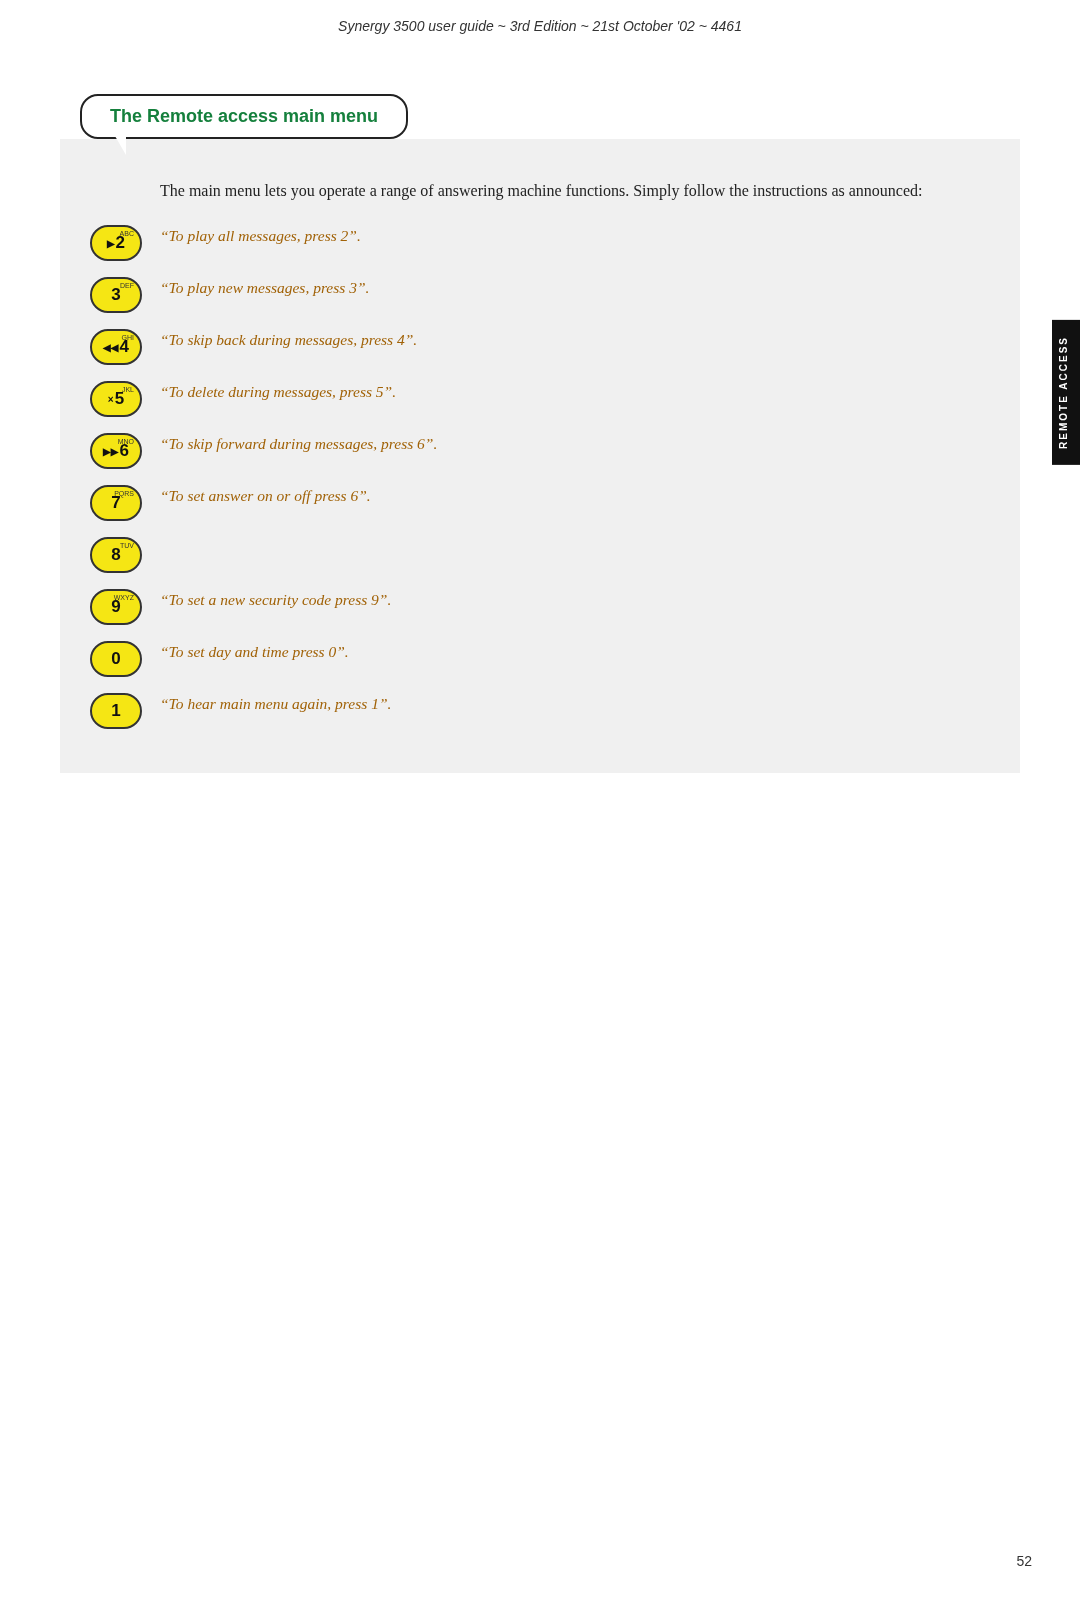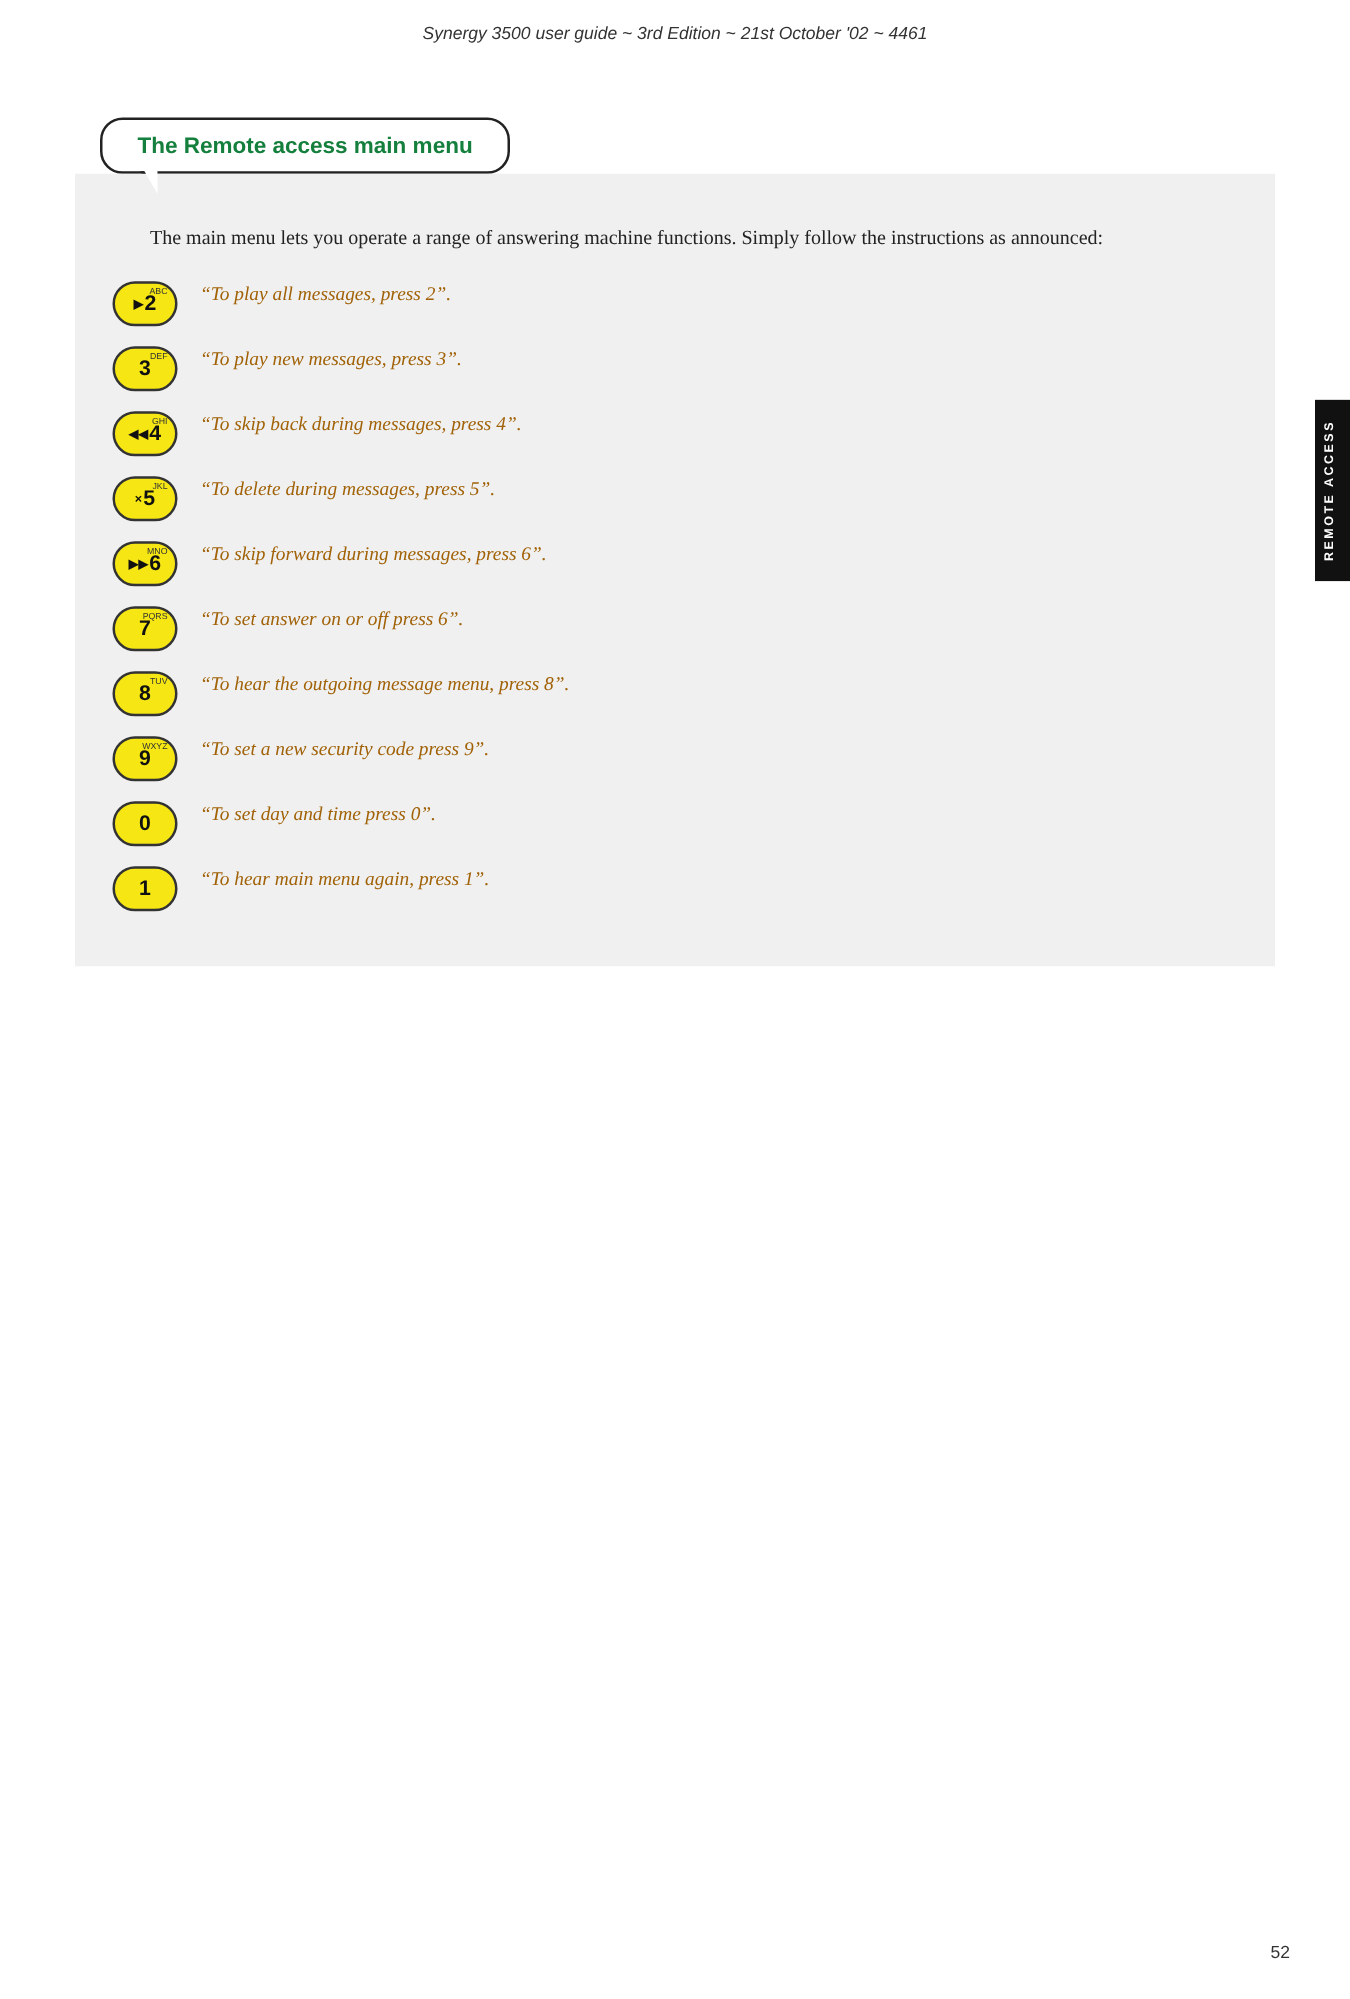--- a/index.html
+++ b/index.html
@@ -72,21 +72,21 @@
       background: #f0f0f0;
       padding: 40px 30px 30px 30px;
       margin-top: 0;
       position: relative;
     }
 
     .intro-text {
       font-size: 16px;
       line-height: 1.5;
       color: #222;
-      margin-left: 30px;
+      margin-left: 70px;
       margin-bottom: 20px;
       font-family: Liberation Serif, serif;
     }
 
     
     .menu-item {
       display: flex;
       align-items: flex-start;
       margin-bottom: 14px;
     }
@@ -228,21 +228,20 @@
             <span class="key-letters">PQRS</span>
             <span class="key-number">7</span>
           </div>
           <div class="menu-text">“To set answer on or off press 6”.</div>
         </div>
         <div class="menu-item">
           <div class="key-badge">
             <span class="key-letters">TUV</span>
             <span class="key-number">8</span>
           </div>
-          <div class="menu-text">“To hear the outgoing message menu, press 8”.</div>
         </div>
         <div class="menu-item">
           <div class="key-badge">
             <span class="key-letters">WXYZ</span>
             <span class="key-number">9</span>
           </div>
           <div class="menu-text">“To set a new security code press 9”.</div>
         </div>
         <div class="menu-item">
           <div class="key-badge">

